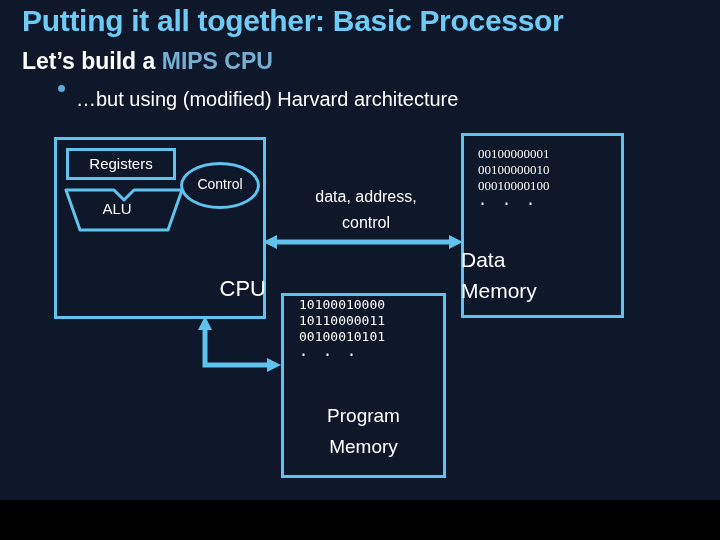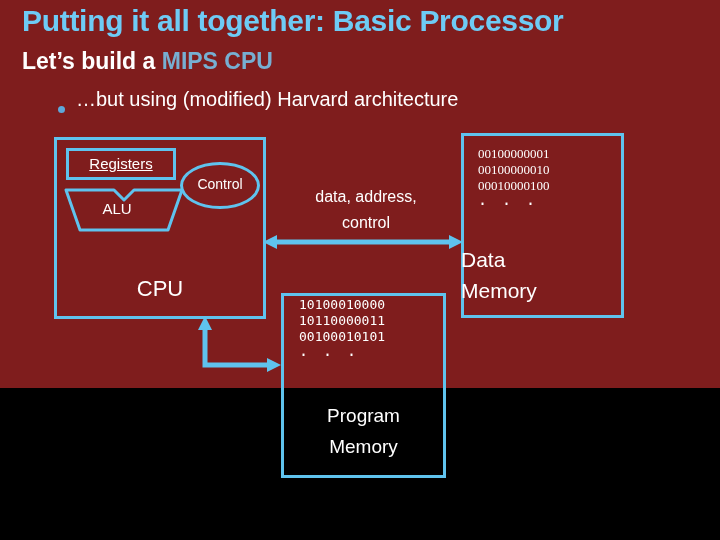--- a/index.html
+++ b/index.html
@@ -10,22 +10,22 @@
   }
   body {
     width: 720px;
     height: 540px;
     overflow: hidden;
     font-family: "Liberation Sans", sans-serif;
   }
   #slide {
     position: relative;
     width: 720px;
-    height: 388px;
-    background: #7f1d1d;
+    height: 500px;
+    background: #0f172a;
   }
 
   
   #title {
     position: absolute;
     left: 22px;
     top: 2px;
     width: 690px;
     font-size: 30px;
     font-weight: bold;
@@ -48,21 +48,21 @@
 
   #bullet-row {
     position: absolute;
     left: 58px;
     top: 85px;
     font-size: 20px;
     color: #FFFFFF;
     line-height: 28px;
     white-space: nowrap;
     display: flex;
-    align-items: flex-end;
+    align-items: flex-start;
   }
   #bullet-dot {
     display: inline-block;
     width: 7px;
     height: 7px;
     border-radius: 50%;
     background: #5EA8DA;
     margin-right: 11px;
     flex: 0 0 auto;
   }
@@ -88,21 +88,21 @@
     left: 54px;
     top: 137px;
     width: 212px;
     height: 182px;
   }
   #cpu-label {
     position: absolute;
     left: 54px;
     top: 276px;
     width: 212px;
-    text-align: center;
+    text-align: right;
     color: #FFFFFF;
     font-size: 22px;
     line-height: 26px;
   }
 
   
   #registers-box {
     left: 66px;
     top: 148px;
     width: 110px;
@@ -110,21 +110,20 @@
   }
   #registers-label {
     position: absolute;
     left: 66px;
     top: 154px;
     width: 110px;
     text-align: center;
     color: #FFFFFF;
     font-size: 15px;
     line-height: 20px;
-    text-decoration: underline;
   }
 
   
   #alu-shape {
     position: absolute;
     left: 64px;
     top: 188px;
     width: 120px;
     height: 44px;
   }

